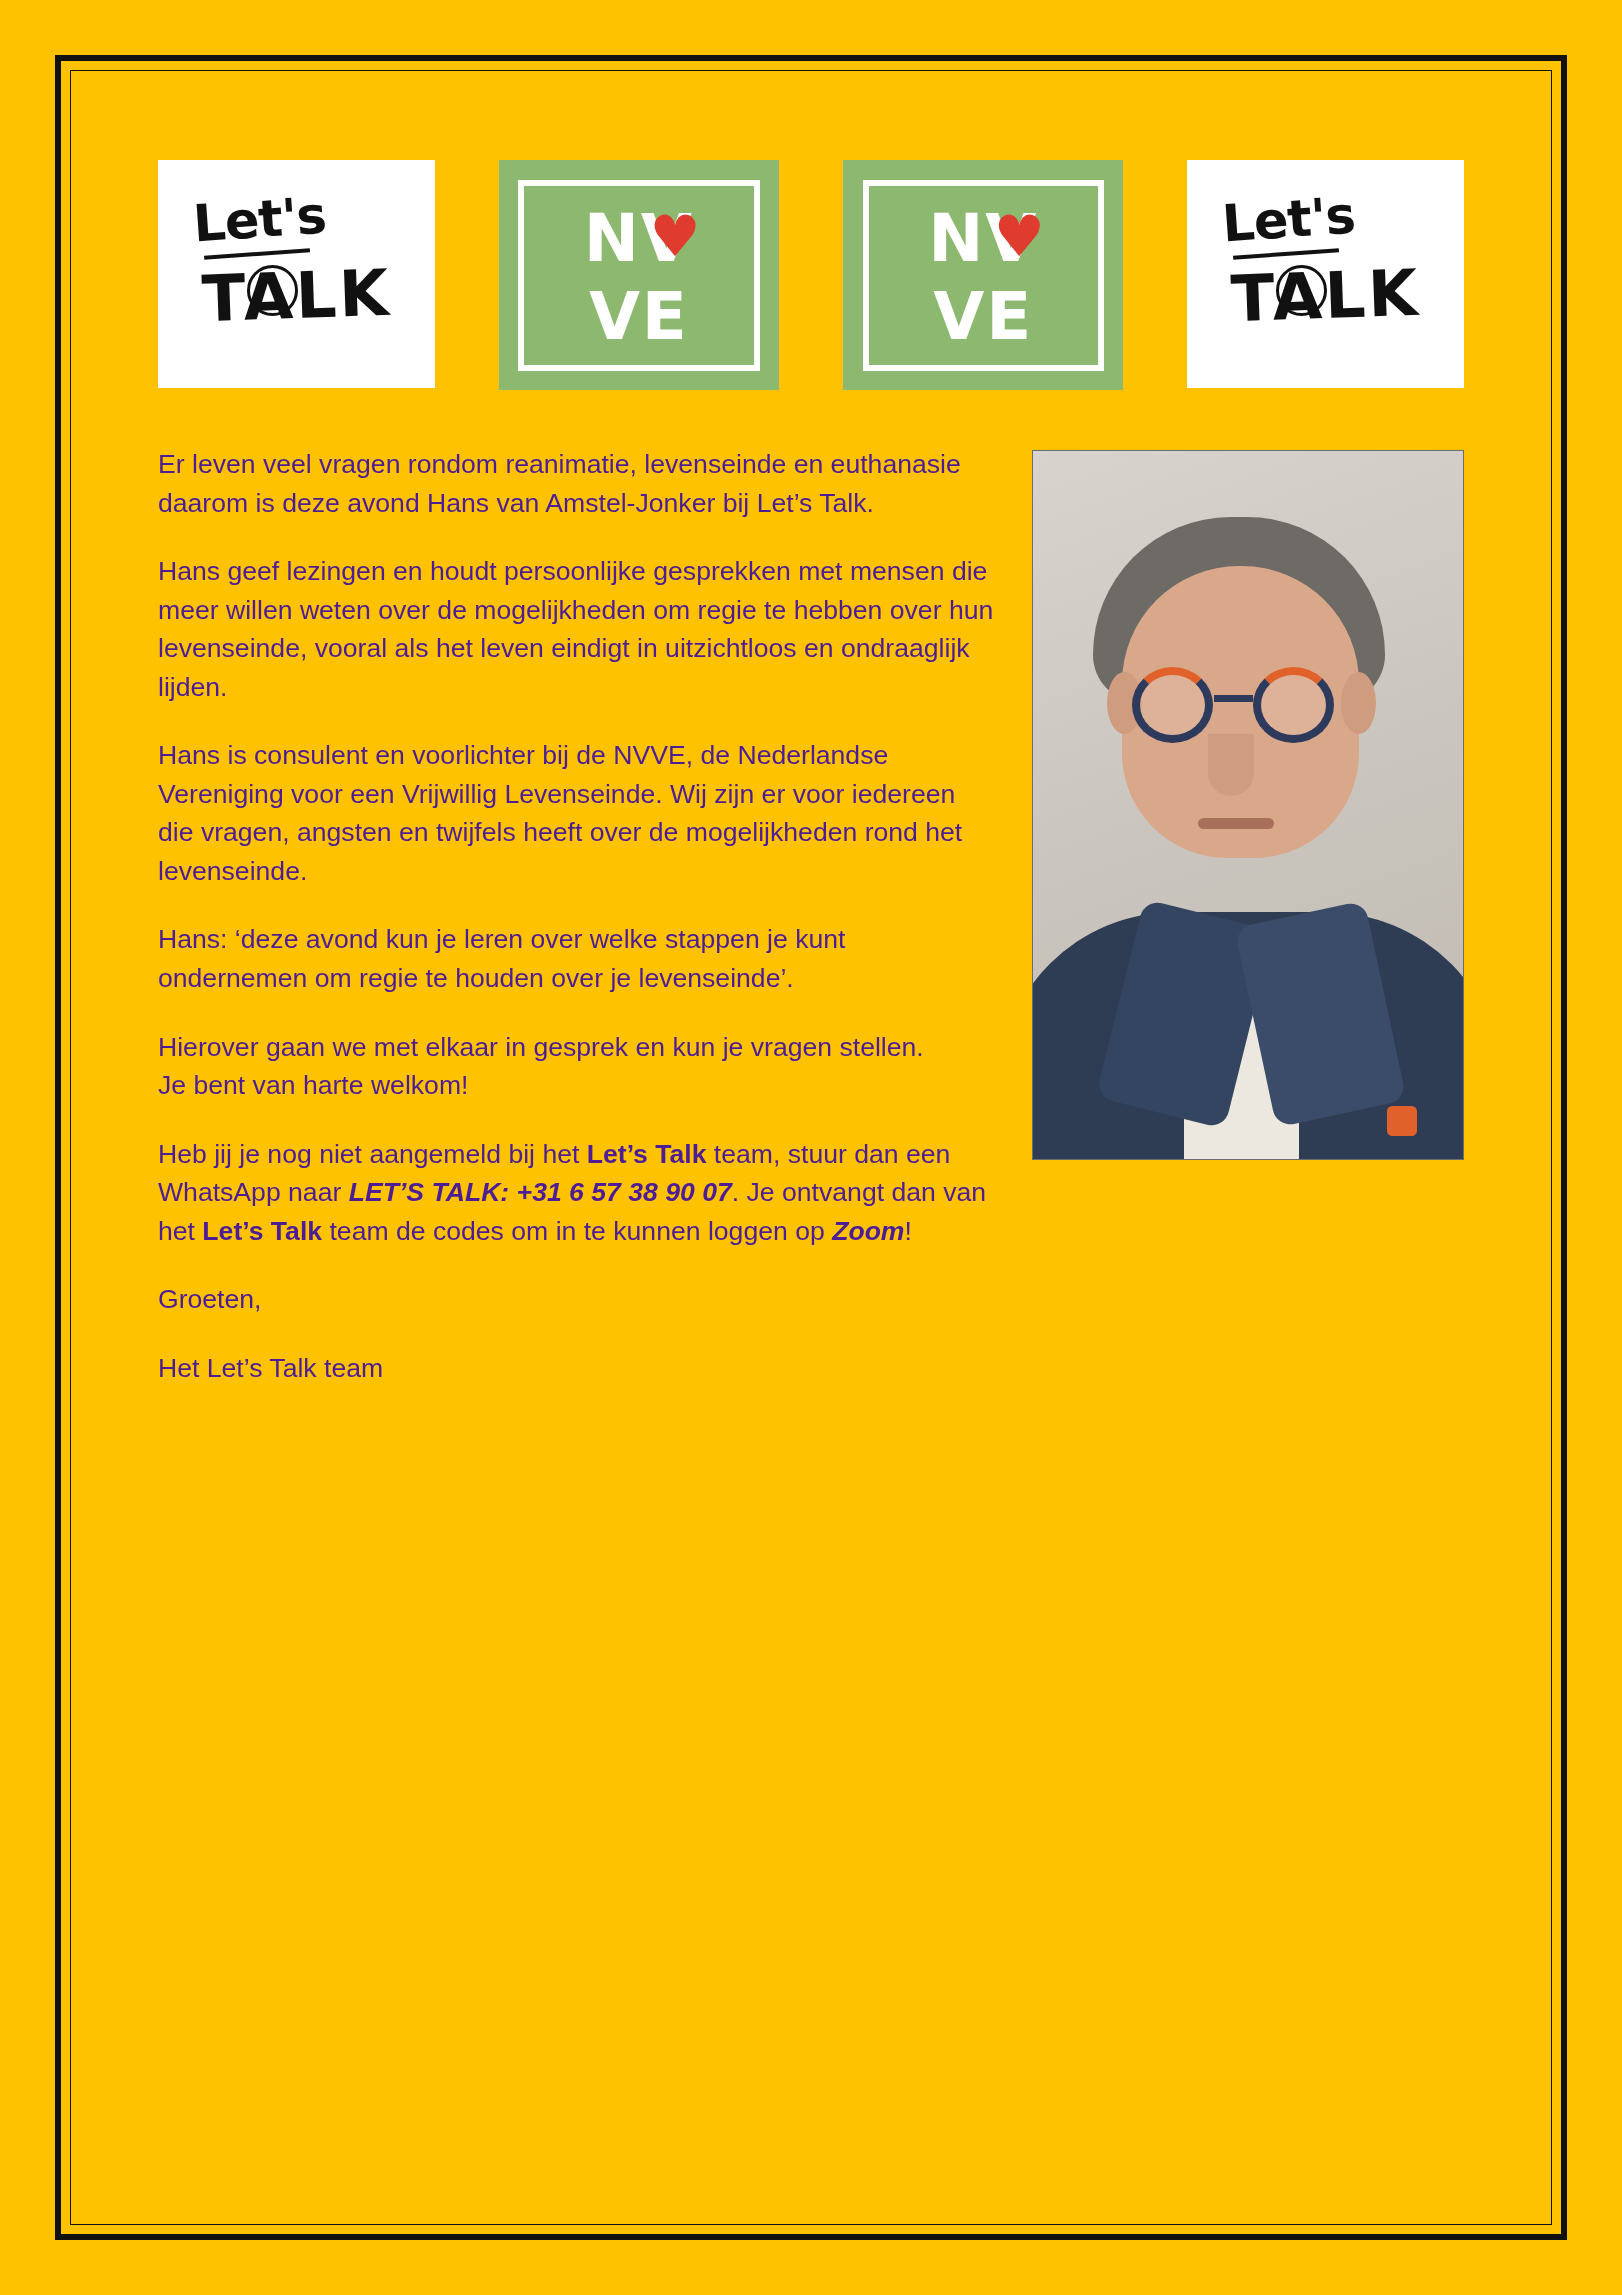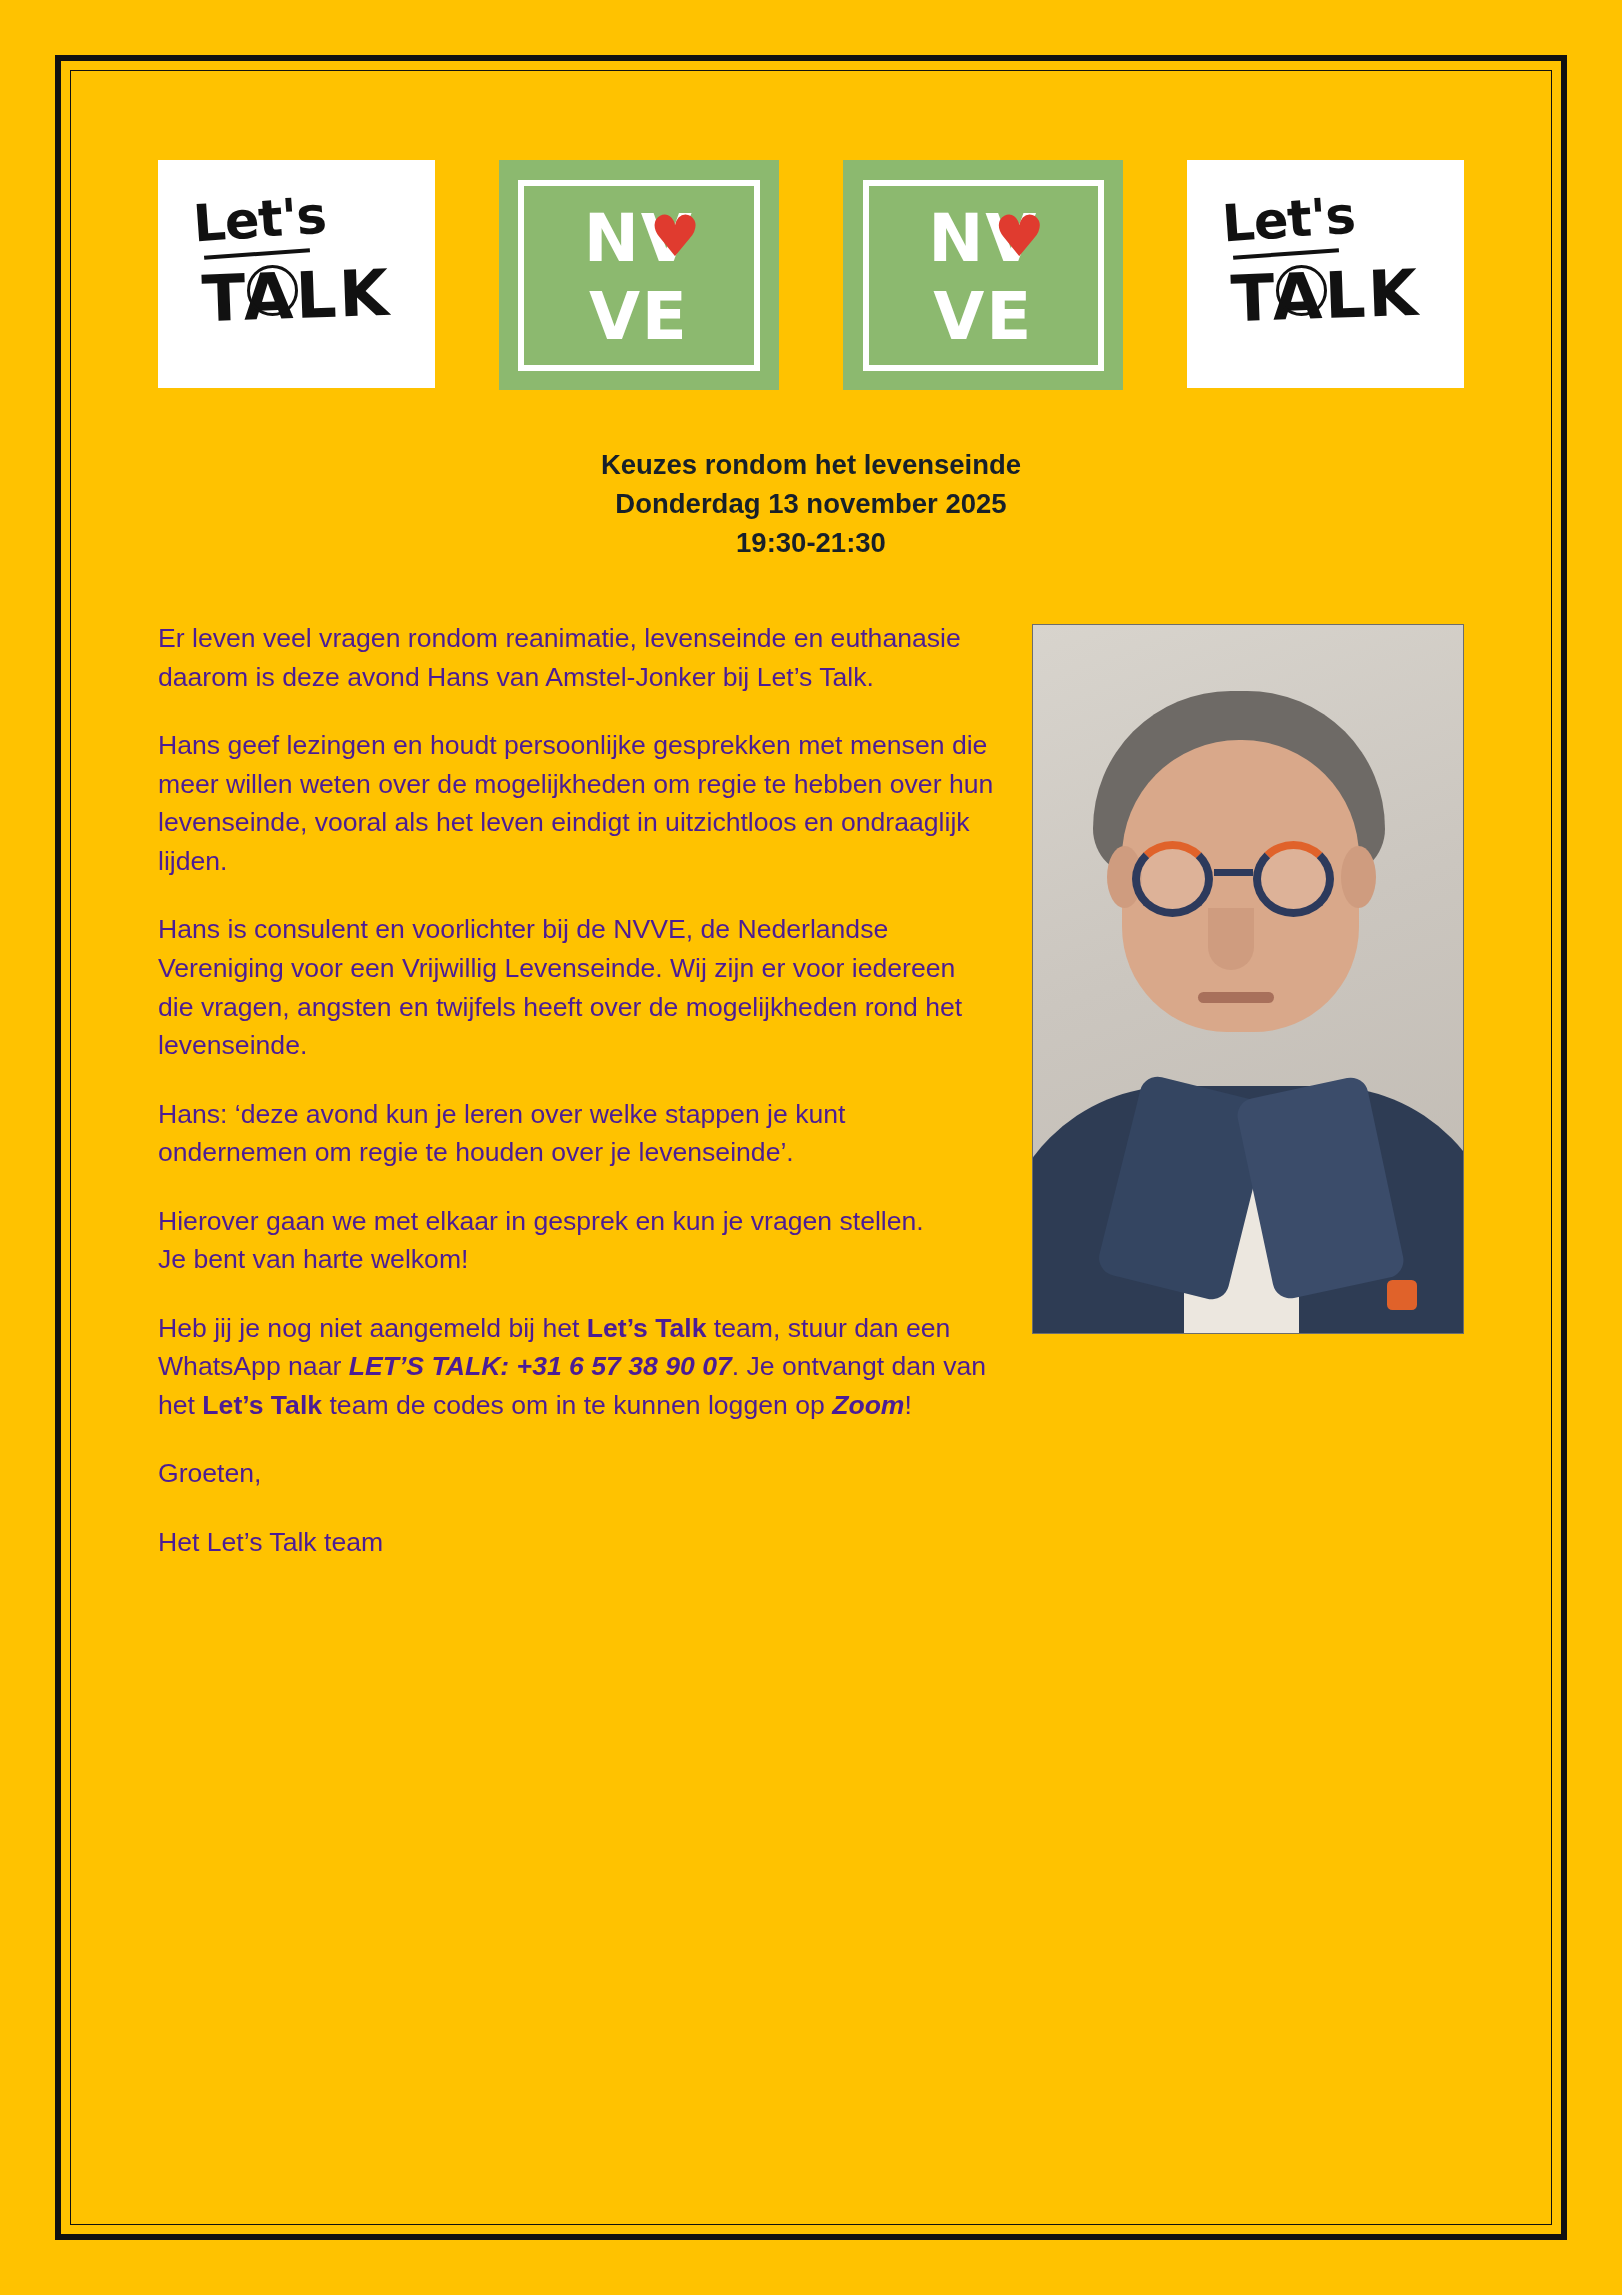--- a/index.html
+++ b/index.html
@@ -317,25 +317,20 @@
 
         <div class="logo-lt">
           <div class="lt-lets">Let's</div>
           <div class="lt-underline"></div>
           <div class="lt-talk">TALK</div>
           <div class="lt-circle"></div>
         </div>
 
       </div>
 
-      <div class="heading">
-        <div>Keuzes rondom het levenseinde</div>
-        <div>Donderdag 13 november 2025</div>
-        <div>19:30-21:30</div>
-      </div>
 
       <div class="body-area">
 
         <div class="portrait">
           <div class="bg"></div>
           <div class="hair"></div>
           <div class="face"></div>
           <div class="ear-l"></div>
           <div class="ear-r"></div>
           <div class="glass-l"></div>

